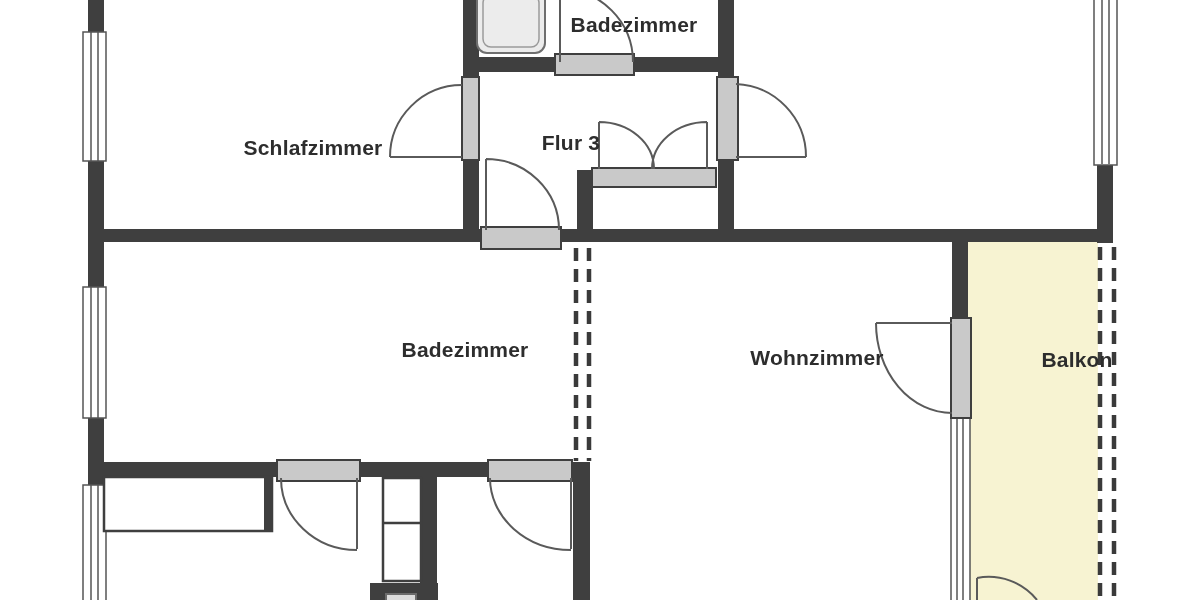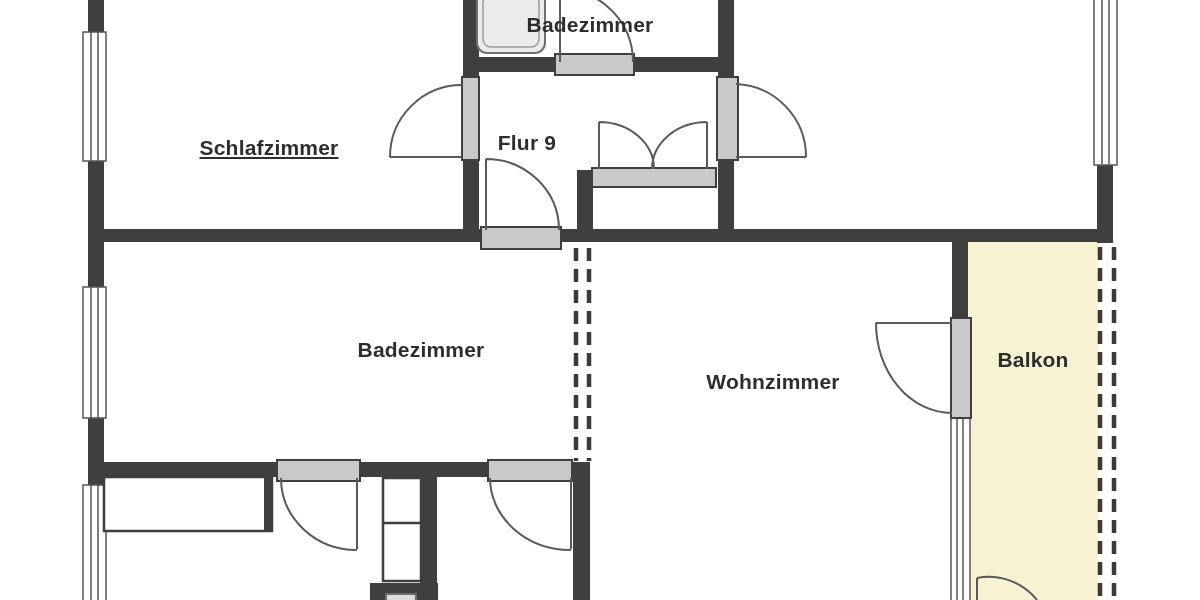--- a/index.html
+++ b/index.html
@@ -16,21 +16,21 @@
   .winline{stroke:#555;stroke-width:1.5px;}
   .fixture{fill:#ffffff;stroke:var(--wall,#3f3f3f);stroke-width:2.5px;}
   .fixline{stroke:var(--wall,#3f3f3f);stroke-width:2.5px;}
   .tub{fill:#ececec;stroke:#6f6f6f;stroke-width:2px;}
   .tub-inner{fill:none;stroke:#9a9a9a;stroke-width:1.5px;}
   .balcony{fill:var(--balcony,#f7f3d2);}
   .dash{stroke:#3a3a3a;stroke-width:4.5px;stroke-dasharray:13 8;fill:none;}
   .room-label{
     position:absolute;transform:translate(-50%,-50%);
     font-size:21px;font-weight:bold;color:var(--label,#2d2d2d);
-    white-space:nowrap;letter-spacing:.2px;
+    white-space:nowrap;letter-spacing:.2px;margin-left:44px;
   }
 </style>
 </head>
 <body>
 
 <div id="stage">
 
   <svg id="plan-svg" width="1200" height="600" viewBox="0 0 1200 600">
 
     <rect class="balcony" x="968" y="242" width="130" height="358"></rect>
@@ -136,19 +136,19 @@
     </g>
 
     <g>
       <line class="dash" x1="576" y1="248" x2="576" y2="461"></line>
       <line class="dash" x1="589" y1="248" x2="589" y2="461"></line>
       <line class="dash" x1="1100" y1="247" x2="1100" y2="600"></line>
       <line class="dash" x1="1114" y1="247" x2="1114" y2="600"></line>
     </g>
   </svg>
 
-  <div class="room-label" style="left:269px;top:148px;text-decoration:underline;">Schlafzimmer</div>
+  <div class="room-label" style="left:269px;top:148px;">Schlafzimmer</div>
   <div class="room-label" style="left:590px;top:25px;">Badezimmer</div>
-  <div class="room-label" style="left:527px;top:143px;">Flur 9</div>
+  <div class="room-label" style="left:527px;top:143px;">Flur 3</div>
   <div class="room-label" style="left:421px;top:350px;">Badezimmer</div>
-  <div class="room-label" style="left:773px;top:382px;">Wohnzimmer</div>
+  <div class="room-label" style="left:773px;top:358px;">Wohnzimmer</div>
   <div class="room-label" style="left:1033px;top:360px;">Balkon</div>
 </div>
 
 </body></html>

